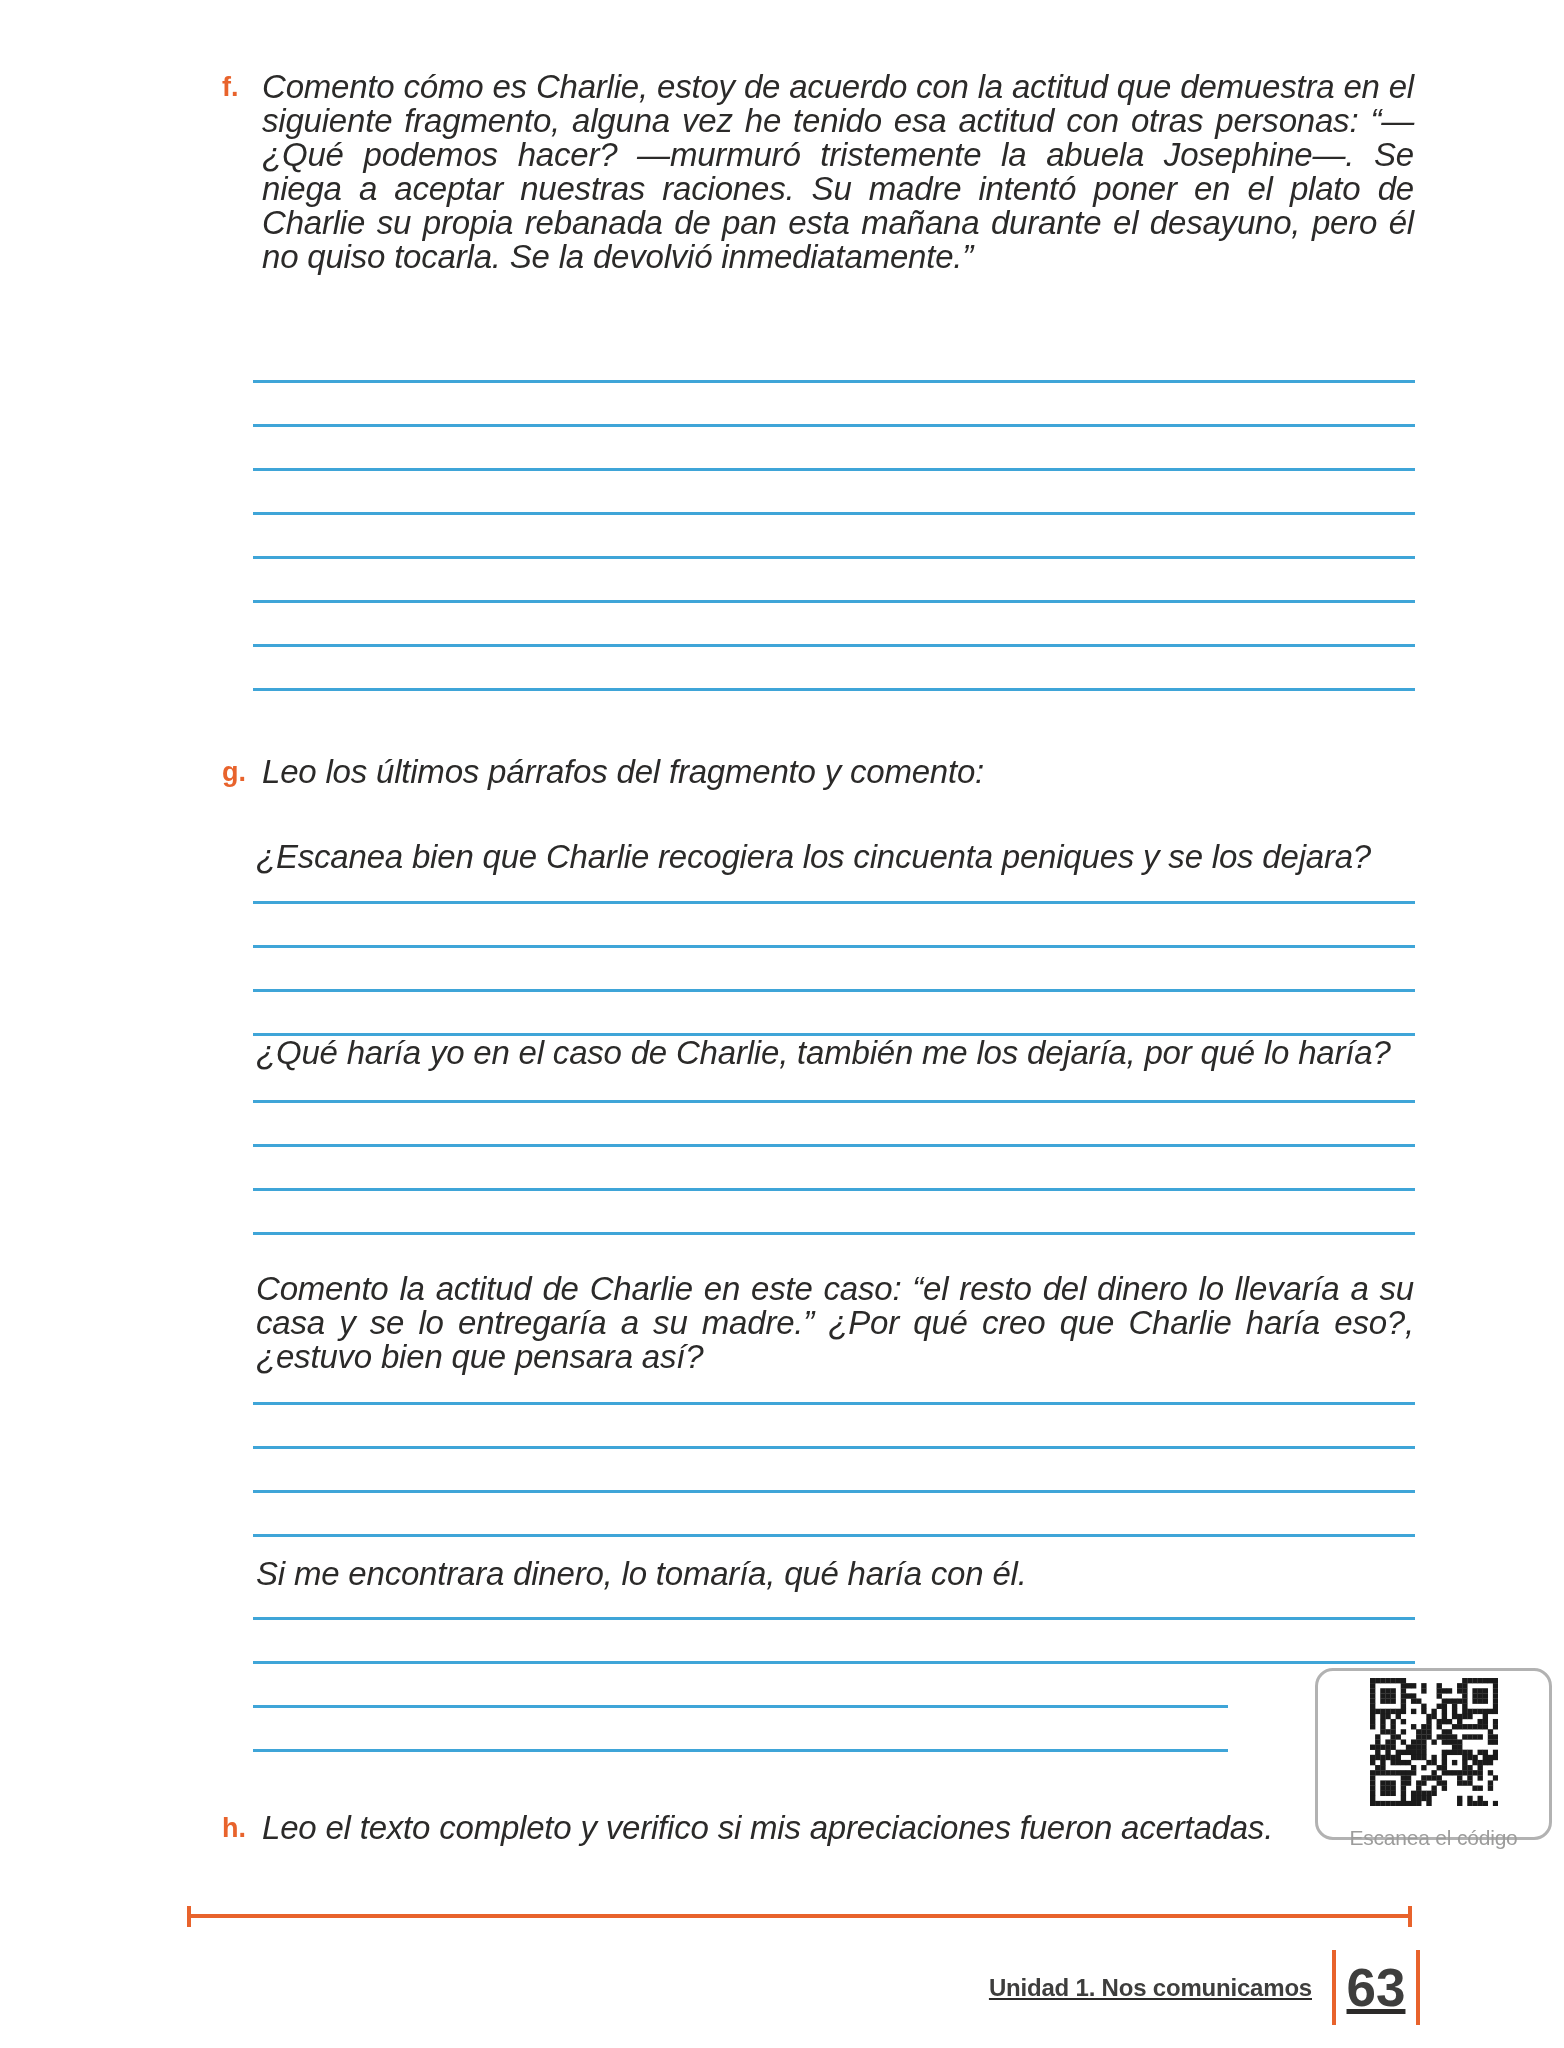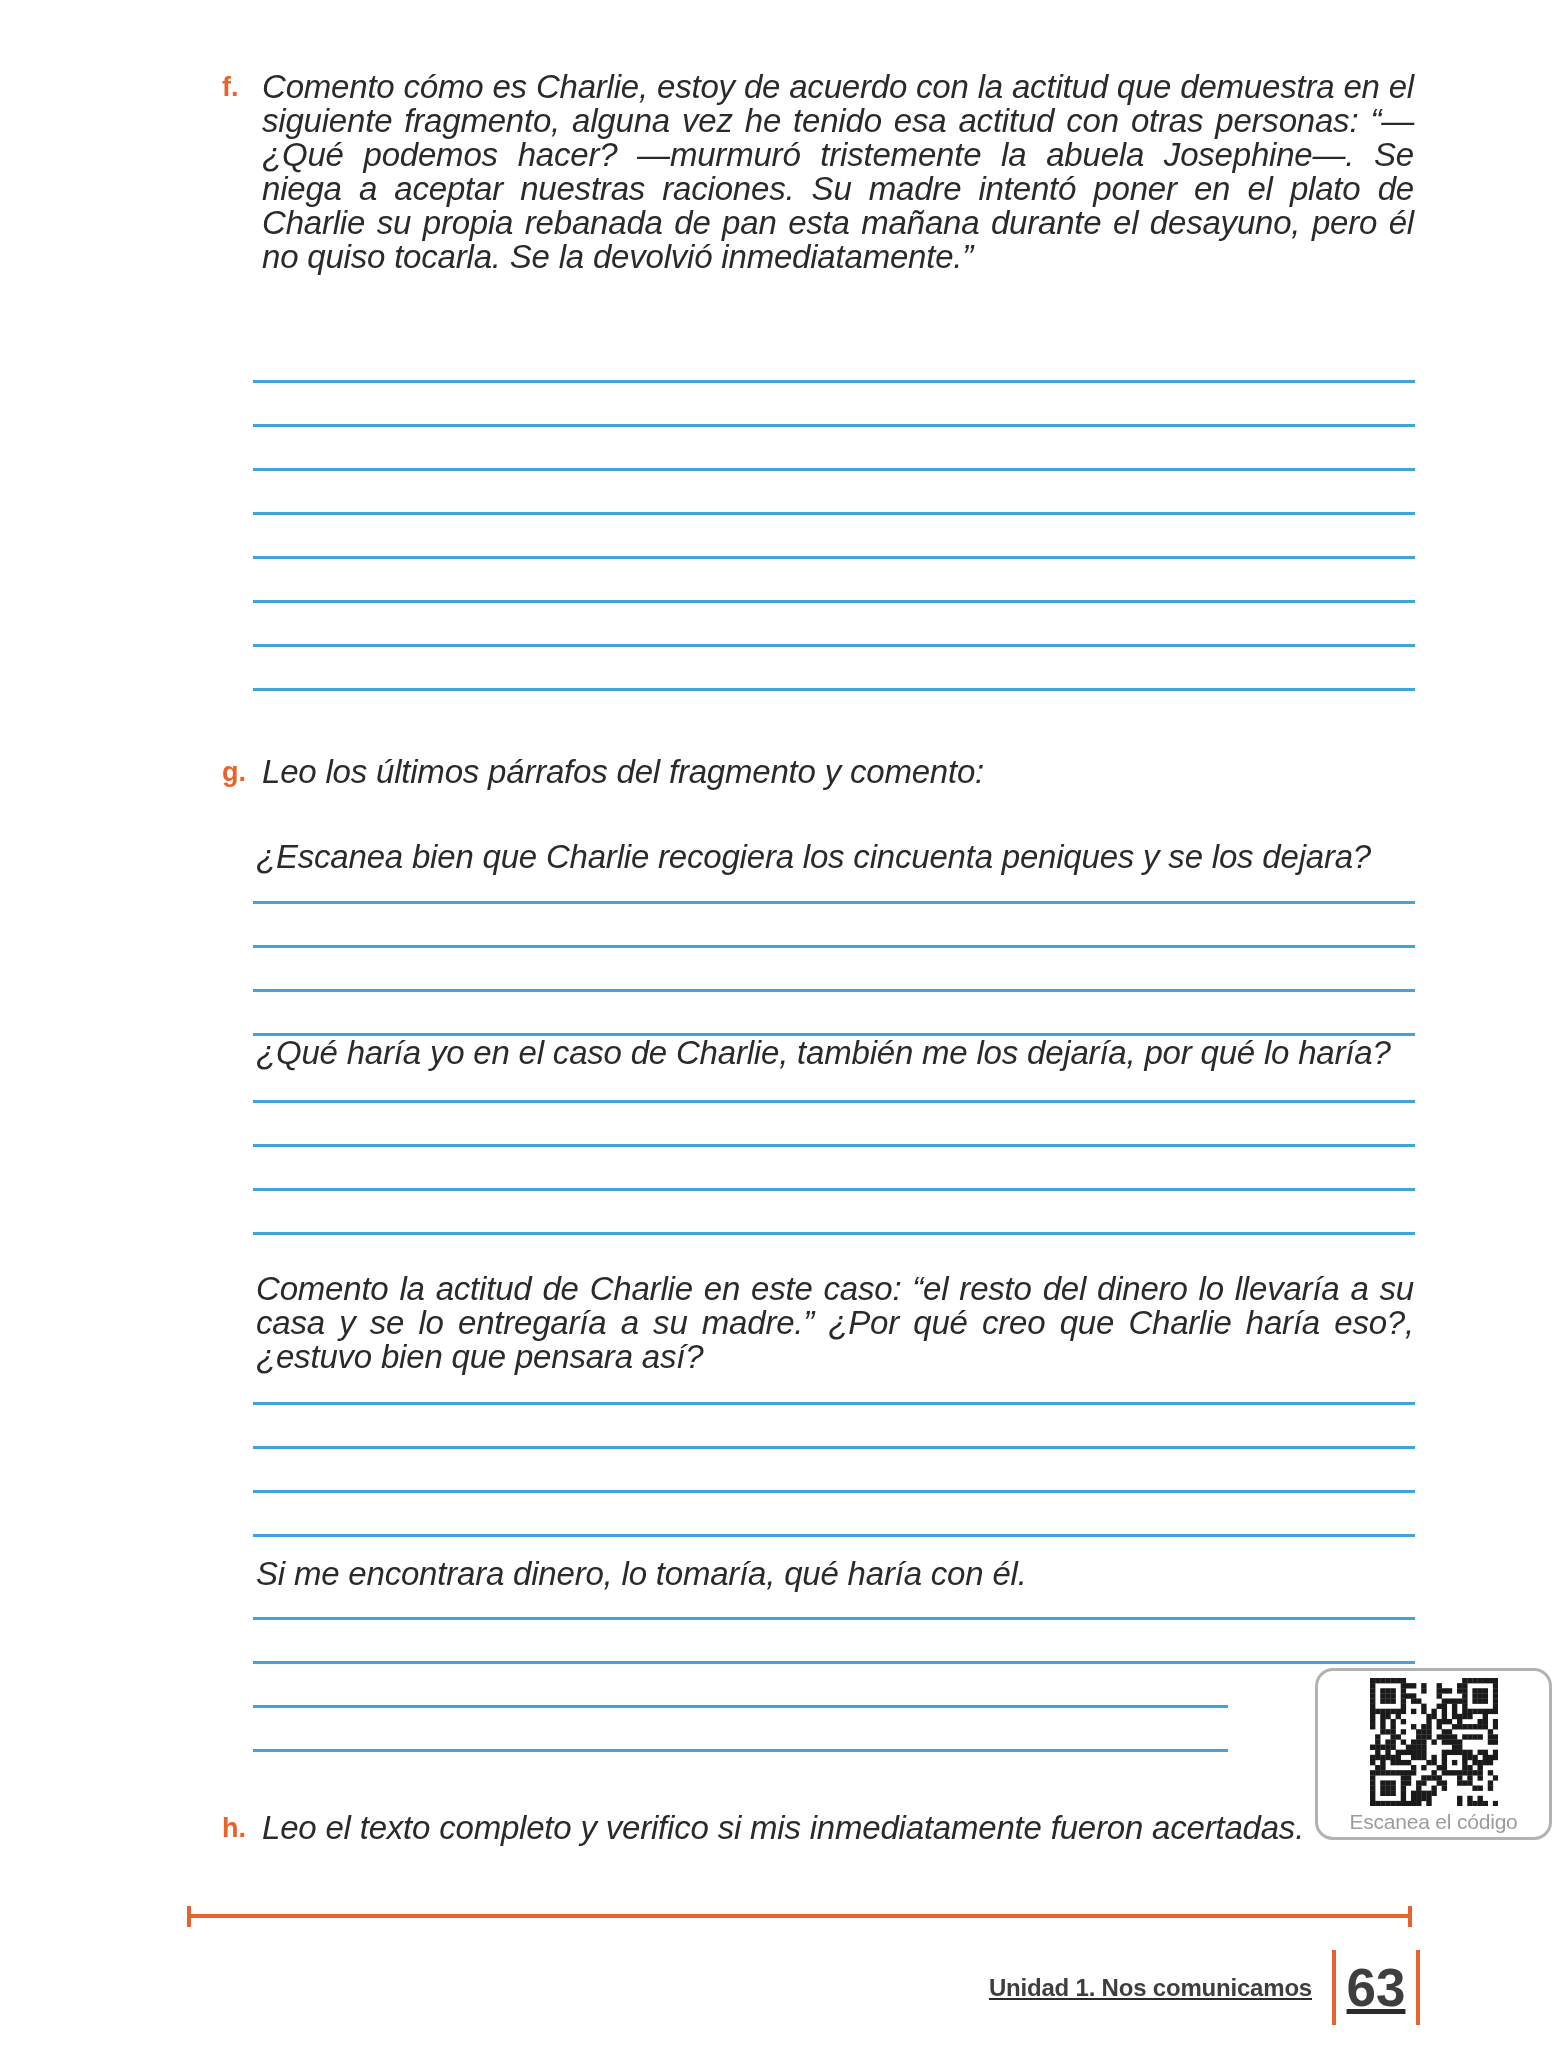--- a/index.html
+++ b/index.html
@@ -48,21 +48,21 @@
   .qr-box{
     position:absolute;left:1315px;top:1668px;
     width:237px;height:172px;
     border:3px solid #b2b2b2;border-radius:18px;
     background:#fff;box-sizing:border-box;
     text-align:center;
   }
   .qr-box svg{display:block;margin:7px auto 0 auto;width:128px;height:128px;}
   .qr-caption{
     font-size:21px;line-height:24px;color:#9c9c9b;letter-spacing:-0.2px;
-    margin-top:4px;
+    margin-top:20px;
   }
 
   
   .divider{
     margin:61px 0 0 187px;
     width:1225px;height:21px;
     border-left:4px solid #e8632c;border-right:4px solid #e8632c;
     position:relative;box-sizing:border-box;
   }
   .divider .bar{
@@ -139,21 +139,21 @@
   <div class="rule"></div>
 <div class="rule"></div>
   </div>
 <div class="rules">
   <div class="rule short"></div>
 <div class="rule short"></div>
   </div>
 
 <div class="item item-h">
   <span class="letter">h.</span>
-  <div class="body txt">Leo el texto completo y verifico si mis inmediatamente fueron acertadas.</div>
+  <div class="body txt">Leo el texto completo y verifico si mis apreciaciones fueron acertadas.</div>
 </div>
 
 <div class="qr-box">
   <svg id="qr-svg" viewBox="0 0 25 25">
       <rect x="0" y="0" width="1.05" height="1.05" fill="#1a1a1a"></rect>
       <rect x="1" y="0" width="1.05" height="1.05" fill="#1a1a1a"></rect>
       <rect x="2" y="0" width="1.05" height="1.05" fill="#1a1a1a"></rect>
       <rect x="3" y="0" width="1.05" height="1.05" fill="#1a1a1a"></rect>
       <rect x="4" y="0" width="1.05" height="1.05" fill="#1a1a1a"></rect>
       <rect x="5" y="0" width="1.05" height="1.05" fill="#1a1a1a"></rect>

